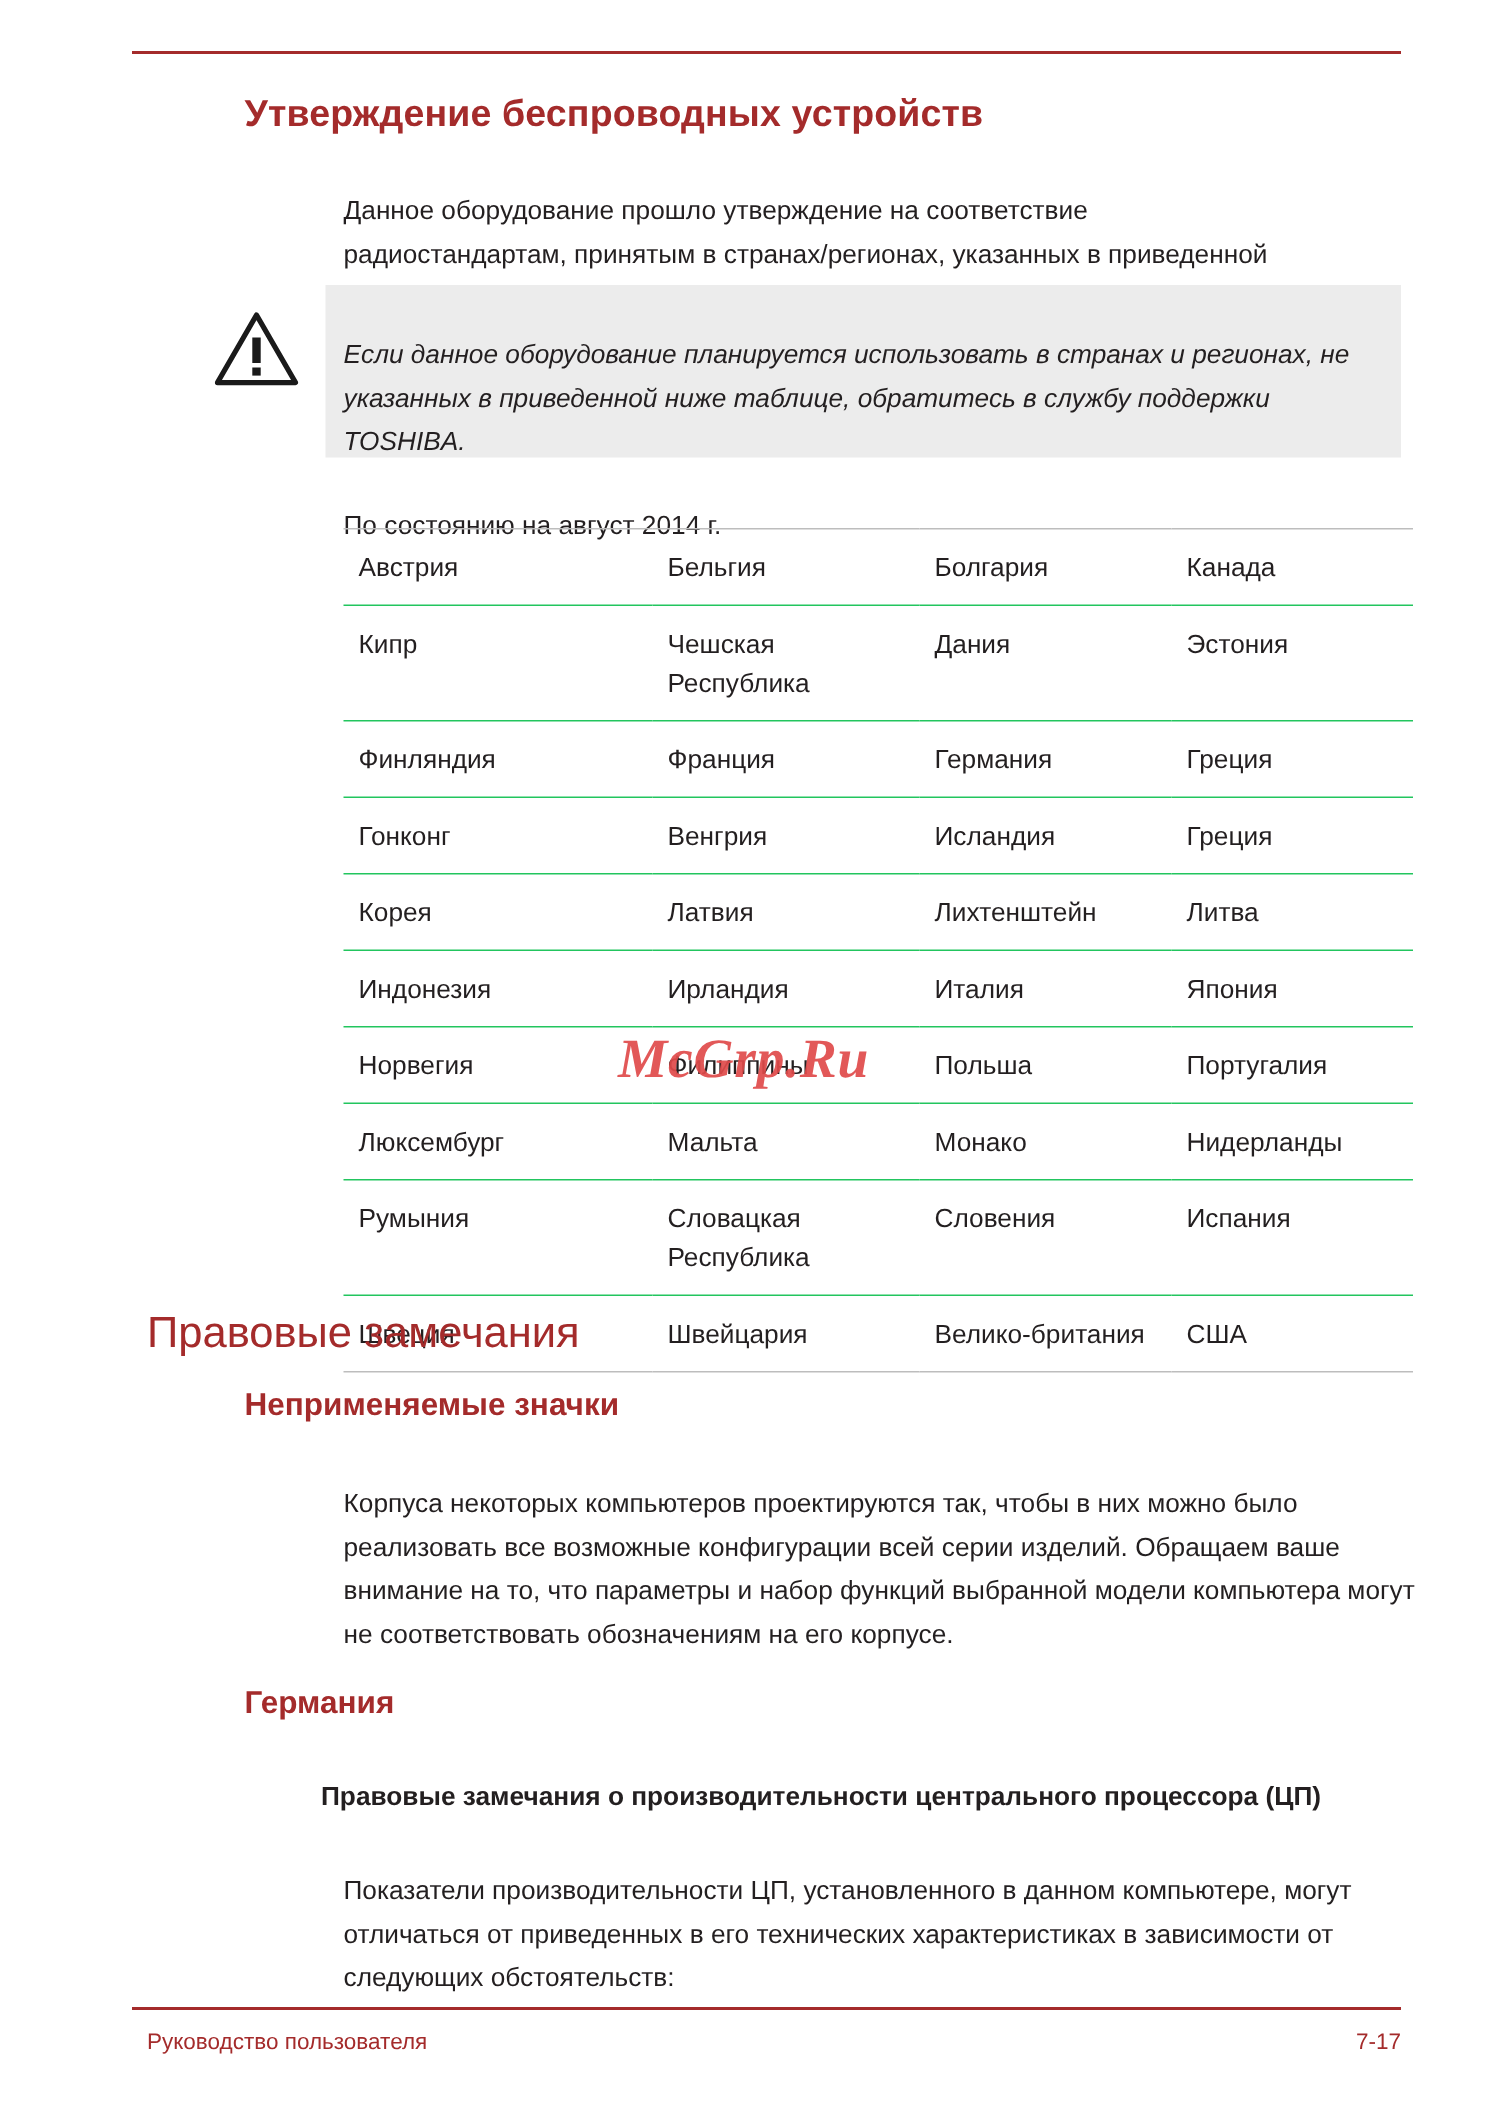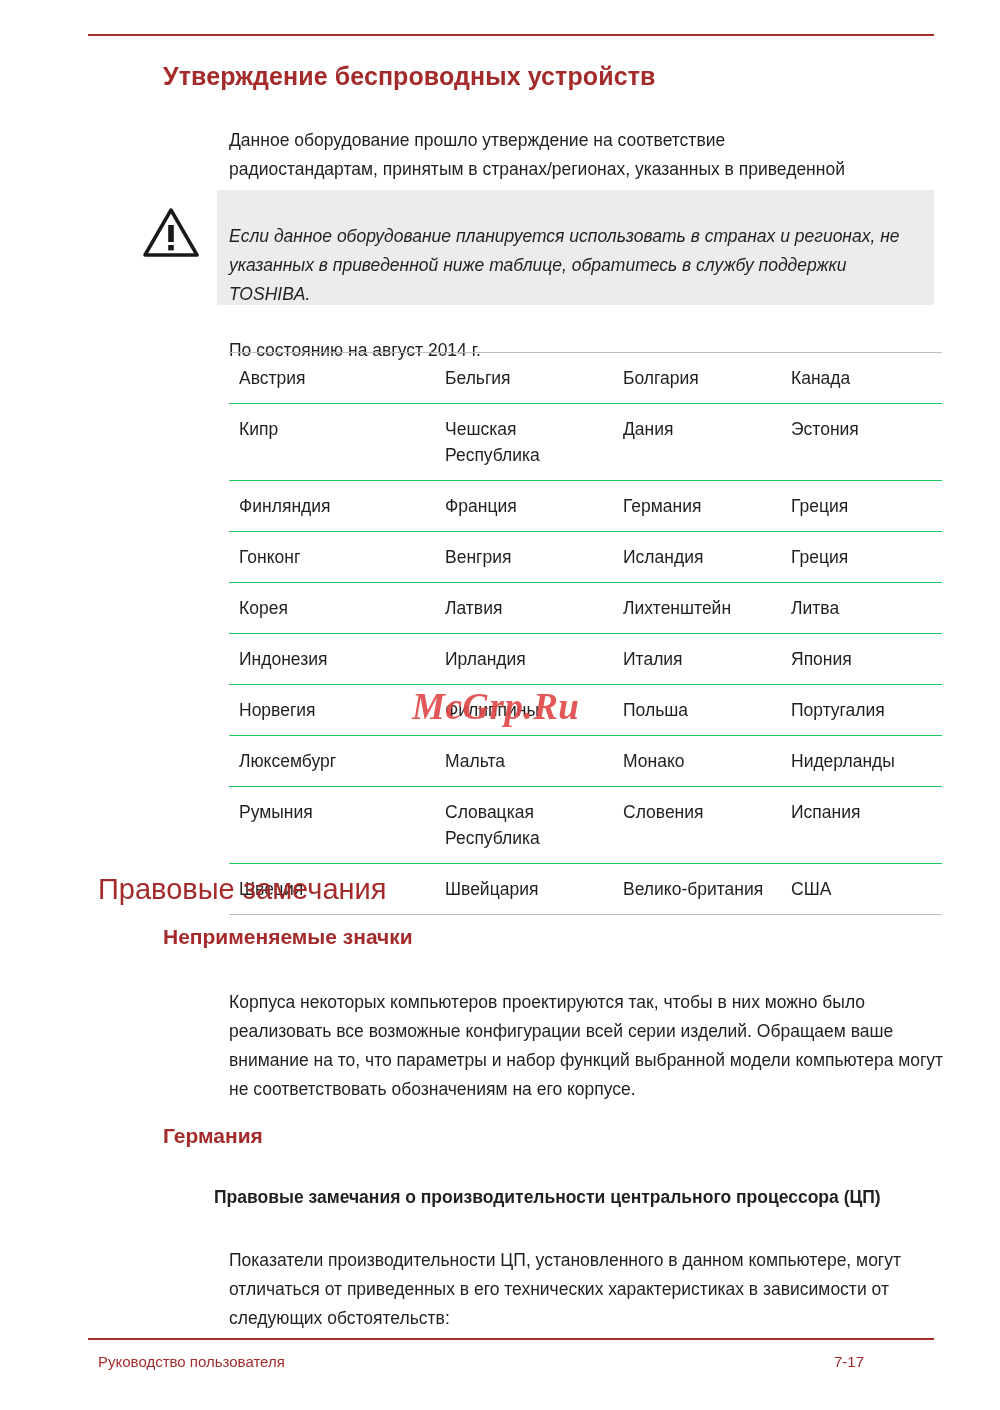--- a/index.html
+++ b/index.html
@@ -41,20 +41,21 @@
     left: 98px;
     top: 1353px;
     font-size: 15px;
     color: #a42b2b;
   }
   .footer-right {
     position: absolute;
     left: 834px;
     top: 1353px;
     width: 100px;
+    text-align: right;
     font-size: 15px;
     color: #a42b2b;
   }
   h1.section-title {
     position: absolute;
     left: 163px;
     top: 62px;
     margin: 0;
     font-size: 25px;
     font-weight: bold;

